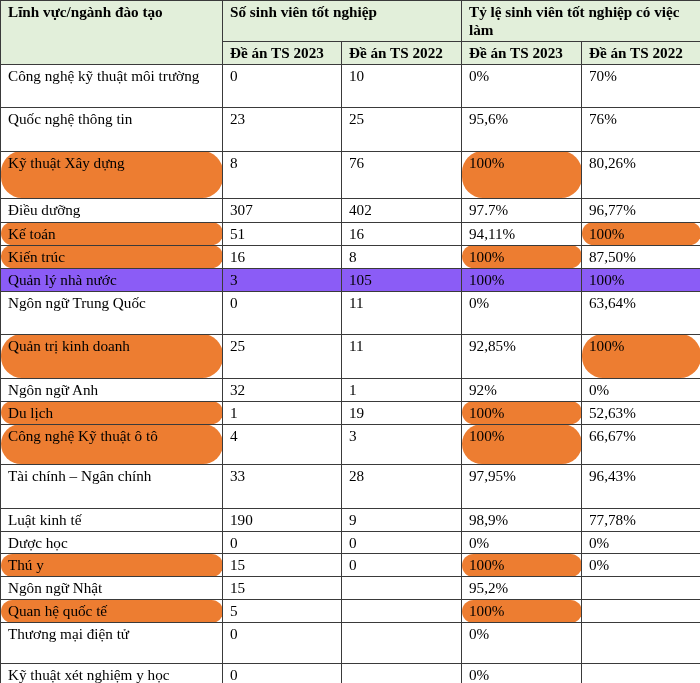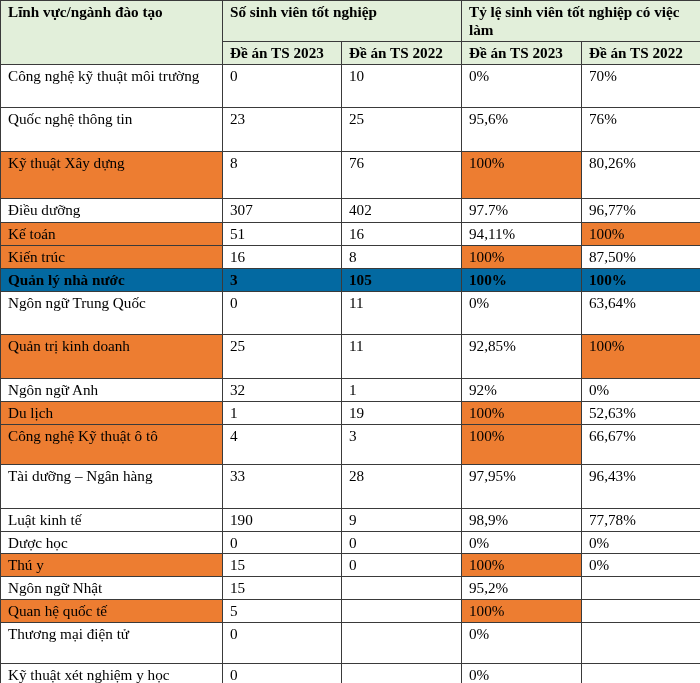--- a/index.html
+++ b/index.html
@@ -40,22 +40,22 @@
     line-height: 1.2;
   }
   
   col.c-field  { width: 222px; }
   col.c-num23  { width: 119px; }
   col.c-num22  { width: 120px; }
   col.c-pct23  { width: 120px; }
   col.c-pct22  { width: 119px; }
 
   
-  td.hl-strong { background: #ed7d31; }
-  td.hl-light  { background: #0369a1; font-weight: bold; }
+  td.hl-strong { background: #ed7d31; border-radius: 21px; }
+  td.hl-light  { background: #8b5cf6; }
   td.plain     { background: #ffffff; }
 
   
   tbody tr td:first-child { padding-left: 8px; }
 </style>
 </head>
 <body>
 
 <table id="grad-table">
   <colgroup>
@@ -157,21 +157,21 @@
         <td class="plain">52,63%</td>
       </tr>
       <tr style="height: 40px;">
         <td class="hl-strong">Công nghệ Kỹ thuật ô tô</td>
         <td class="plain">4</td>
         <td class="plain">3</td>
         <td class="hl-strong">100%</td>
         <td class="plain">66,67%</td>
       </tr>
       <tr style="height: 44px;">
-        <td class="plain">Tài dưỡng – Ngân hàng</td>
+        <td class="plain">Tài chính – Ngân chính</td>
         <td class="plain">33</td>
         <td class="plain">28</td>
         <td class="plain">97,95%</td>
         <td class="plain">96,43%</td>
       </tr>
       <tr style="height: 22px;">
         <td class="plain">Luật kinh tế</td>
         <td class="plain">190</td>
         <td class="plain">9</td>
         <td class="plain">98,9%</td>

